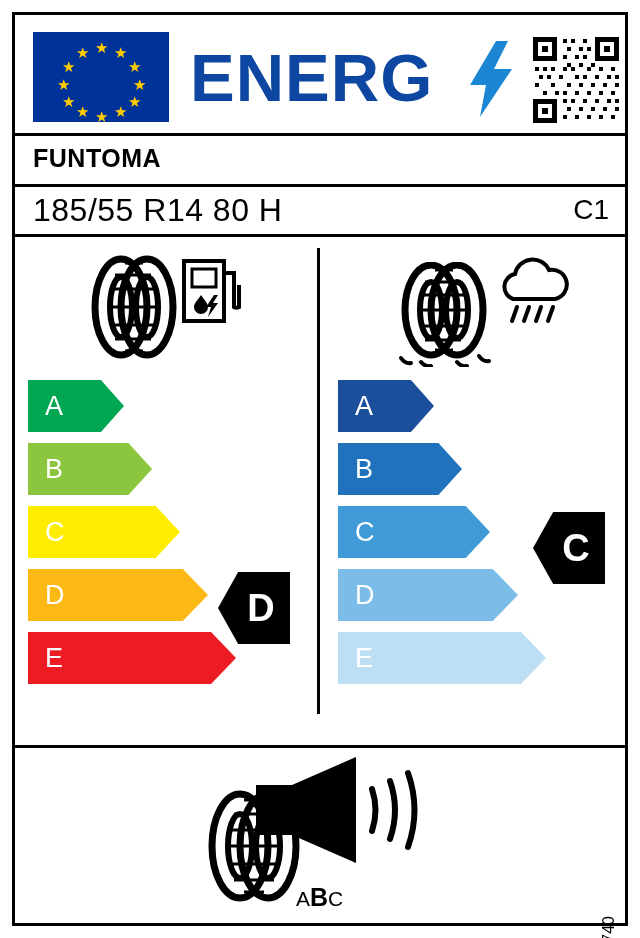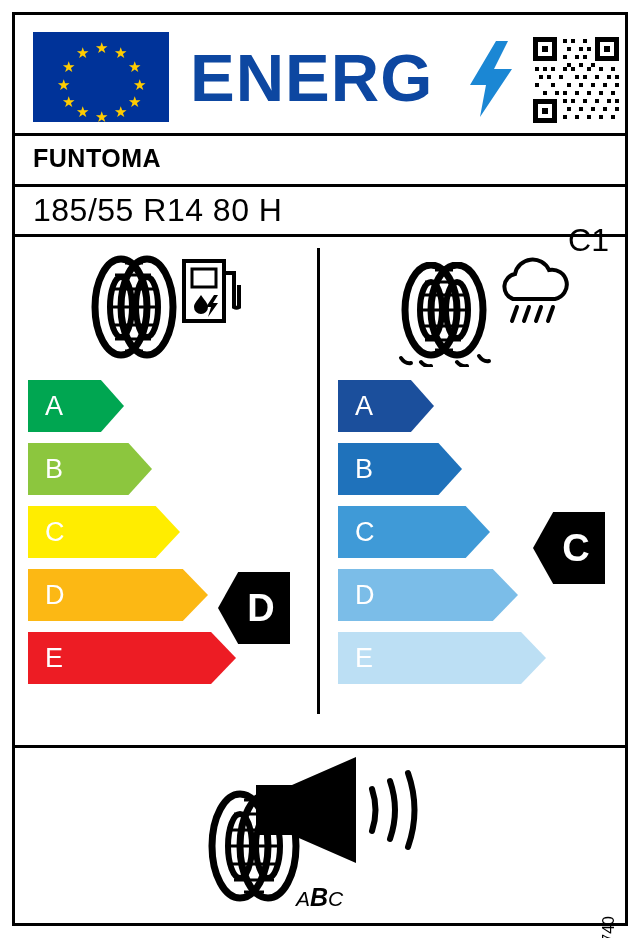--- a/index.html
+++ b/index.html
@@ -122,22 +122,21 @@
     position: absolute;
     left: 18px;
     top: 8px;
     font-size: 32px;
     letter-spacing: 0.5px;
   }
   .tyre-class {
     position: absolute;
     right: 16px;
     top: 10px;
-    font-size: 32px;
-    margin-top: 28px;
+    font-size: 28px;
   }
 
   
   .vline {
     position: absolute;
     left: 317px;
     top: 248px;
     width: 3px;
     height: 466px;
     background: #000000;
@@ -213,21 +212,20 @@
     position: absolute;
     left: 318px;
     top: 806px;
     font-size: 24px;
   }
   .noise-classes {
     position: absolute;
     left: 296px;
     top: 883px;
     font-size: 21px;
-    font-style: italic;
   }
   .noise-classes b { font-size: 25px; }
 
   .reg-no {
     position: absolute;
     right: 22px;
     bottom: 22px;
     font-size: 16px;
     transform: rotate(-90deg);
     transform-origin: 100% 100%;

